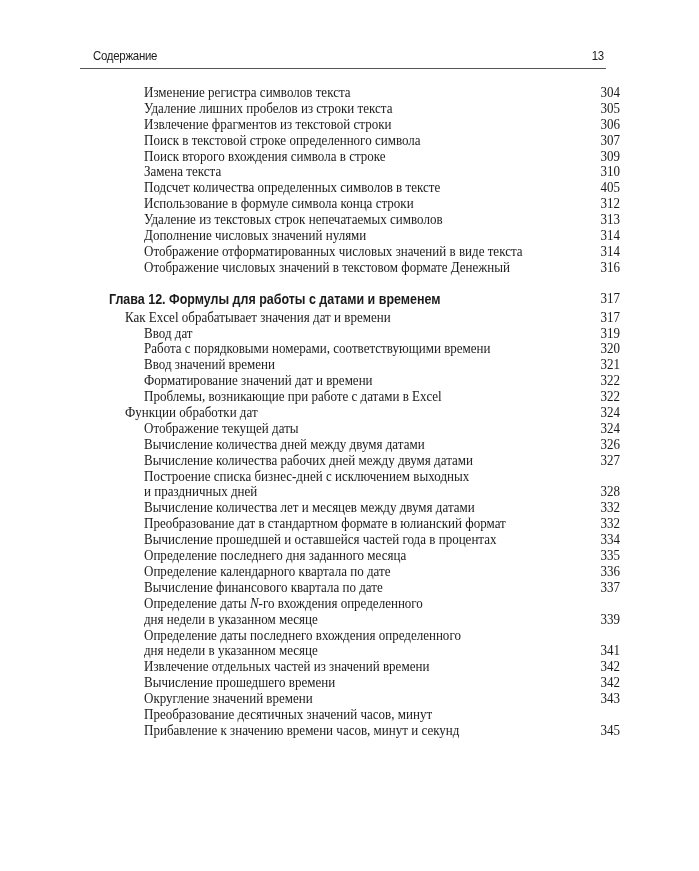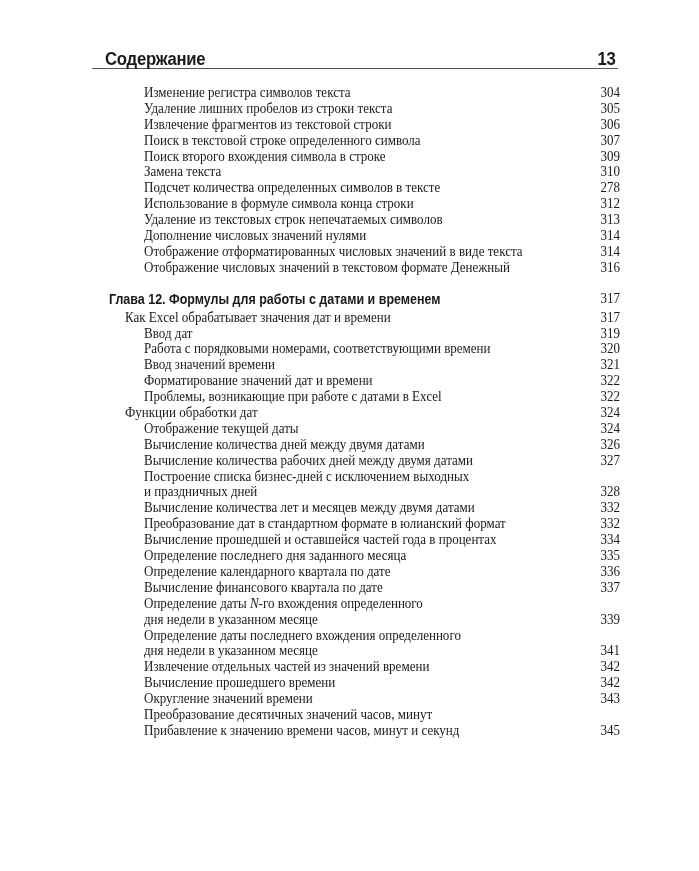--- a/index.html
+++ b/index.html
@@ -1,20 +1,20 @@
 <!DOCTYPE html>
 <html><head>
 <meta charset="utf-8">
 <style>
   html, body { margin: 0; padding: 0; background: #ffffff; }
   body { width: 699px; height: 871px; position: relative; overflow: hidden; color: #1a1a1a; }
   .page-header {
-    position: absolute; left: 92px; top: 44px; width: 526px; height: 24px;
+    position: absolute; left: 80px; top: 44px; width: 526px; height: 24px;
     border-bottom: 1px solid #555;
-    font-family: "Liberation Sans", sans-serif; font-weight: bold; font-size: 19px;
+    font-family: "Liberation Sans", sans-serif; font-weight: normal; font-size: 13px;
     letter-spacing: -0.3px;
   }
   .page-header .title { position: absolute; left: 13px; top: 4px; transform: scaleX(0.88); transform-origin: left center; }
   .page-header .num { position: absolute; right: 2px; top: 4px; transform: scaleX(0.88); transform-origin: right center; }
   .toc { position: absolute; left: 16px; top: 85px; width: 699px; text-align: center; }
   .row {
     position: relative; height: 15.9px; line-height: 15.9px;
     font-family: "Liberation Serif", serif; font-size: 14px;
   }
   .row .label { position: absolute; white-space: nowrap; transform: scaleX(0.93); transform-origin: left center; }
@@ -59,21 +59,21 @@
   <div class="row lvl2">
       <span class="label">Поиск второго вхождения символа в строке</span>
       <span class="page">309</span>
     </div>
   <div class="row lvl2">
       <span class="label">Замена текста</span>
       <span class="page">310</span>
     </div>
   <div class="row lvl2">
       <span class="label">Подсчет количества определенных символов в тексте</span>
-      <span class="page">278</span>
+      <span class="page">405</span>
     </div>
   <div class="row lvl2">
       <span class="label">Использование в формуле символа конца строки</span>
       <span class="page">312</span>
     </div>
   <div class="row lvl2">
       <span class="label">Удаление из текстовых строк непечатаемых символов</span>
       <span class="page">313</span>
     </div>
   <div class="row lvl2">

